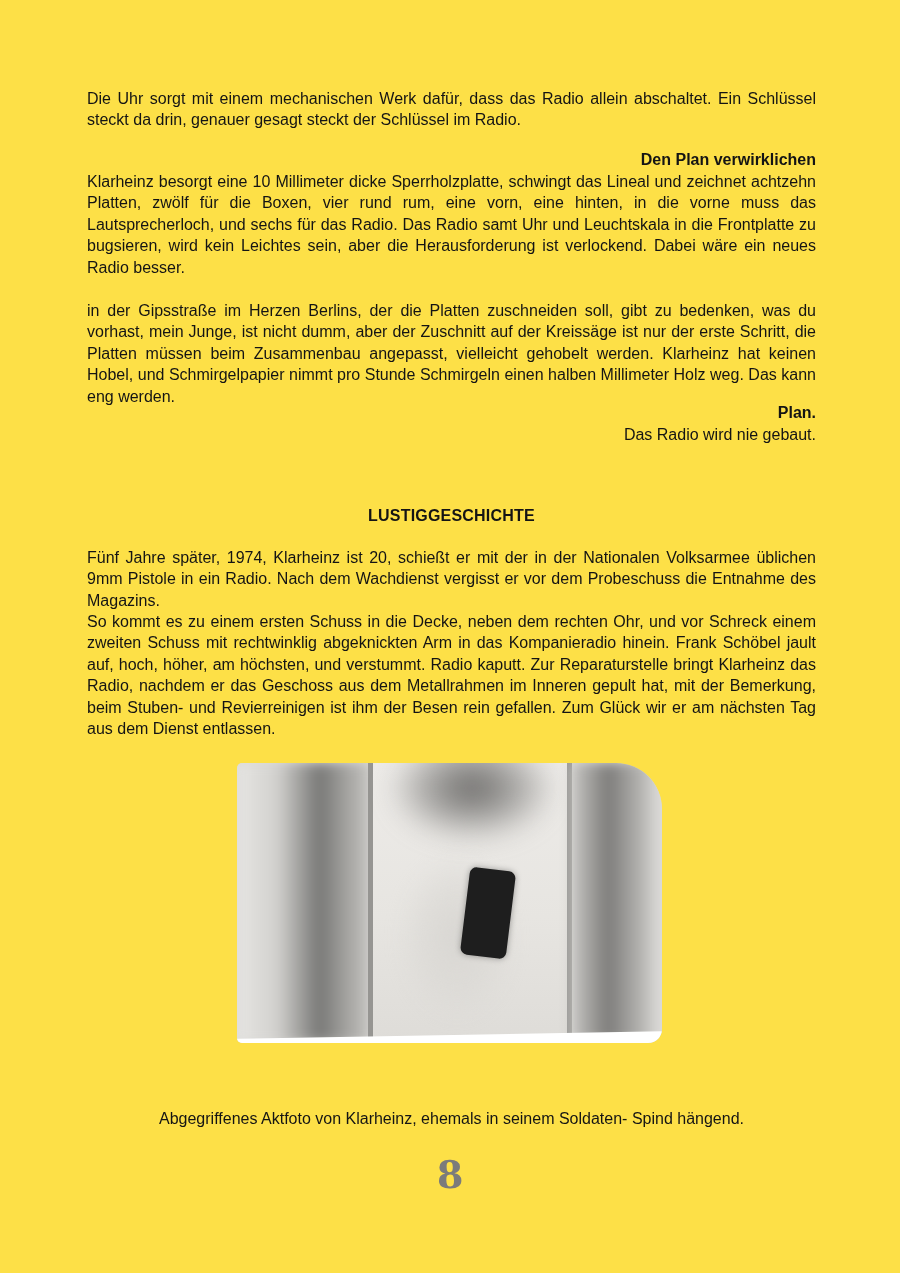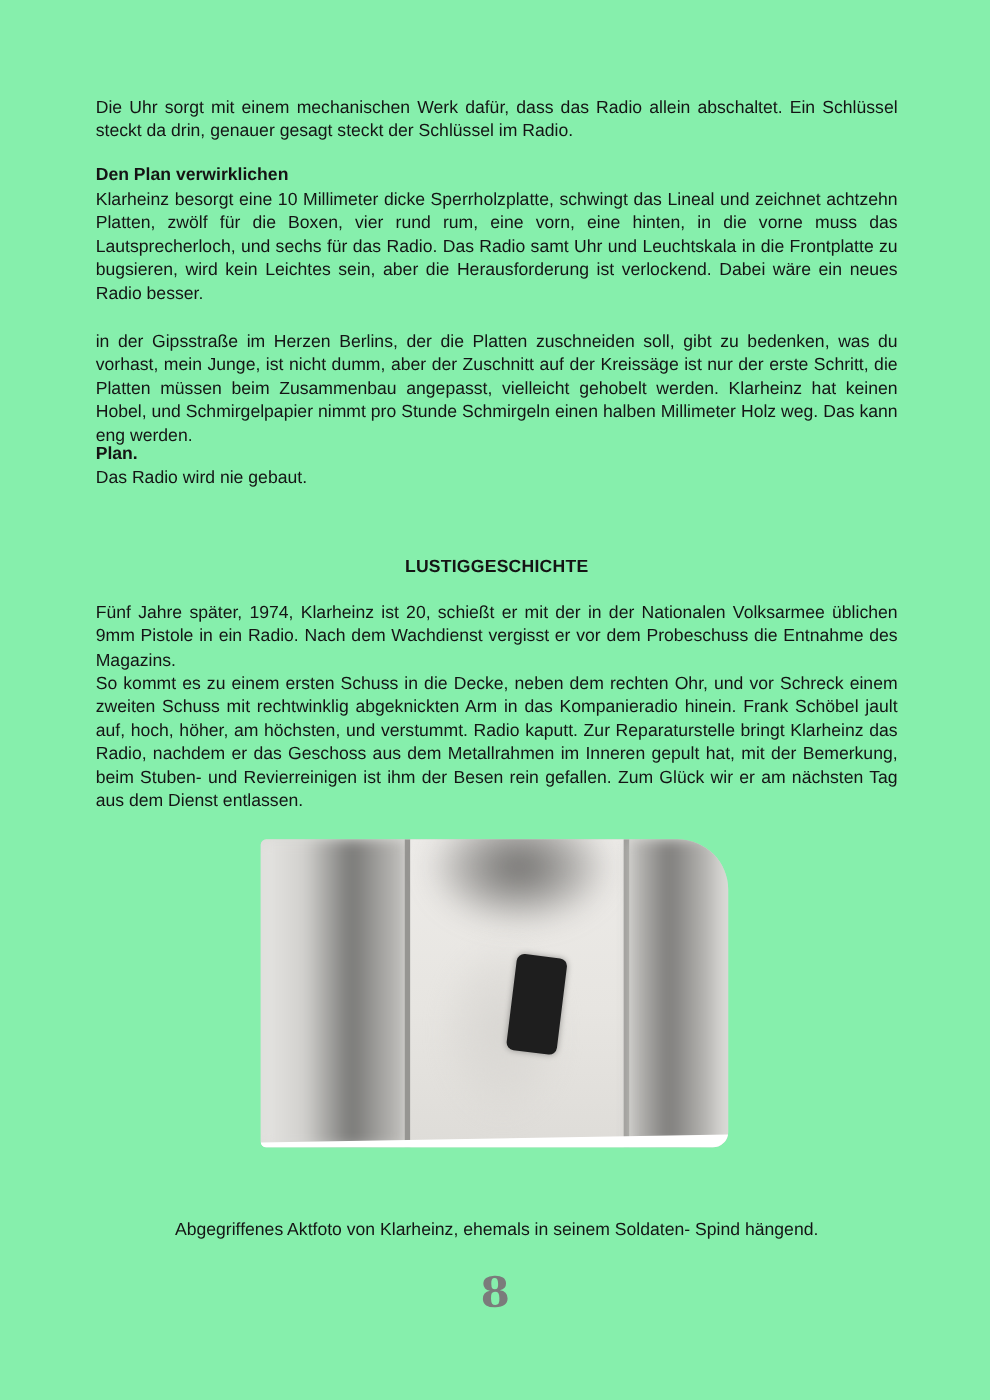--- a/index.html
+++ b/index.html
@@ -4,31 +4,32 @@
 <style>
   html, body {
     margin: 0;
     padding: 0;
     background: #ffffff;
   }
   .page {
     position: relative;
     width: 900px;
     height: 1273px;
-    background: #86efac;
+    background: #fde047;
     font-family: "Liberation Sans", sans-serif;
     color: #141414;
     overflow: hidden;
   }
   .block {
     position: absolute;
     left: 87px;
     width: 729px;
     font-size: 16px;
     line-height: 21.4px;
+    text-align: right;
   }
   .para { text-align: justify; }
   .heading { font-weight: bold; }
   .center-title {
     text-align: center;
     font-weight: bold;
     letter-spacing: 0.2px;
   }
   .caption { text-align: center; }
 

